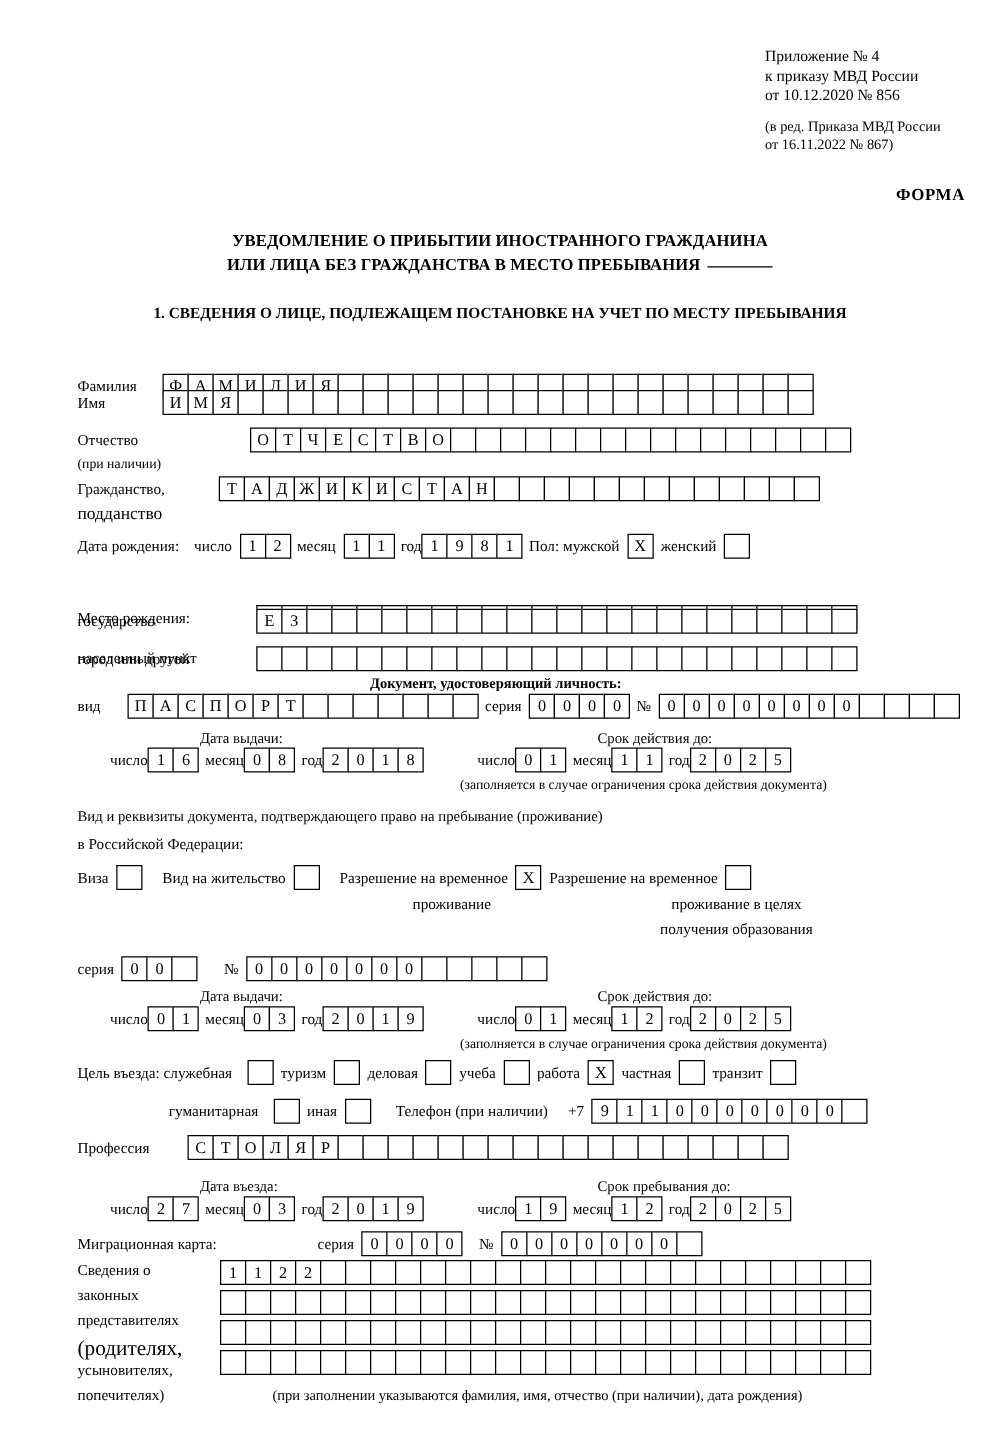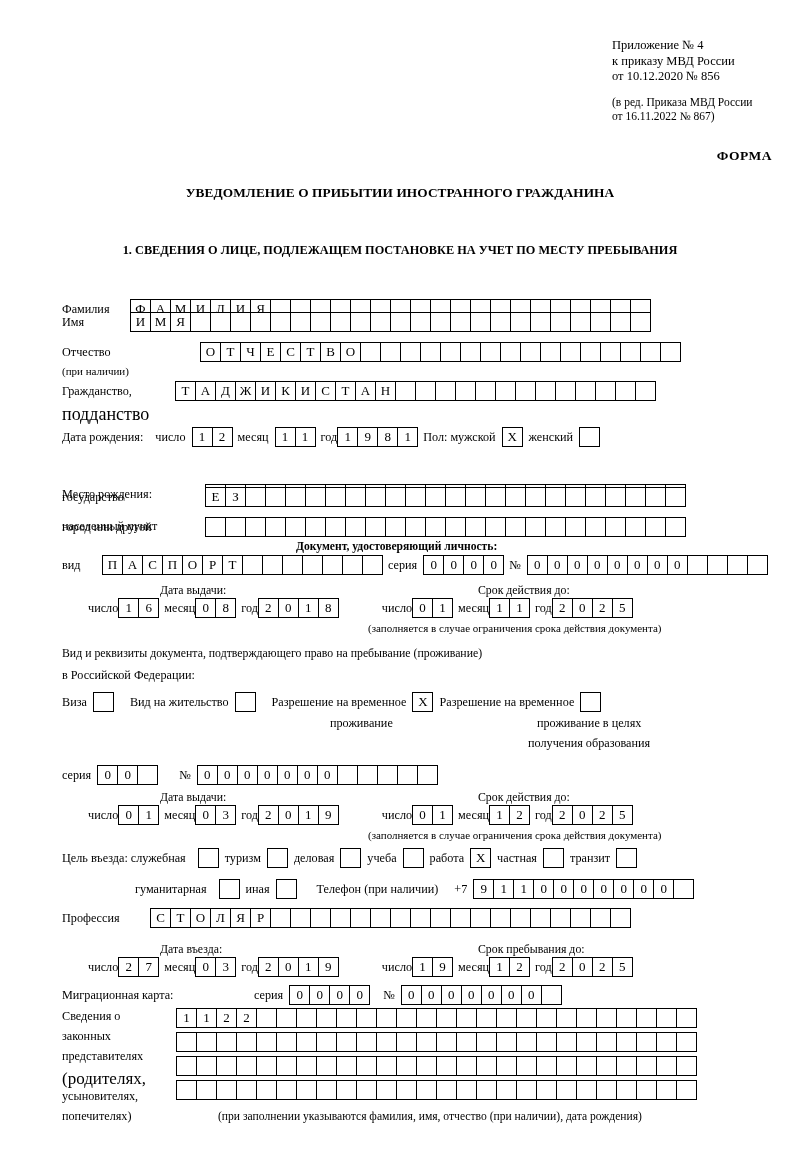--- a/index.html
+++ b/index.html
@@ -128,20 +128,23 @@
     <div>к приказу МВД России</div>
     <div>от 10.12.2020 № 856</div>
     <div class="small">(в ред. Приказа МВД России</div>
     <div class="small" style="margin-top:0">от 16.11.2022 № 867)</div>
   </div>
 
   <div class="forma">ФОРМА</div>
 
   <div class="title">
     <div>УВЕДОМЛЕНИЕ О ПРИБЫТИИ ИНОСТРАННОГО ГРАЖДАНИНА</div>
+    <div>
+      <span>ИЛИ ЛИЦА БЕЗ ГРАЖДАНСТВА В МЕСТО ПРЕБЫВАНИЯ</span><span class="rule"></span>
+    </div>
   </div>
 
   <div class="section-title">1. СВЕДЕНИЯ О ЛИЦЕ, ПОДЛЕЖАЩЕМ ПОСТАНОВКЕ НА УЧЕТ ПО МЕСТУ ПРЕБЫВАНИЯ</div>
 
   <div class="row" style="left:62px; top:299px;">
     <span class="lbl" style="width:68px">Фамилия</span>
     <span class="cells" id="surname-cells">
         <span class="cell">Ф</span>
         <span class="cell">А</span>
         <span class="cell">М</span>
@@ -256,21 +259,21 @@
         <span class="cell"></span>
         <span class="cell"></span>
         <span class="cell"></span>
         <span class="cell"></span>
         <span class="cell"></span>
         <span class="cell"></span>
         <span class="cell"></span>
         <span class="cell"></span>
       </span>
   </div>
-  <div class="note" style="left:62px; top:404px; font-size:18px;">подданство</div>
+  <div class="note" style="left:62px; top:404px; font-size:14px;">подданство</div>
 
   <div class="row" style="left:62px; top:427px;">
     <span class="lbl">Дата рождения:</span>
     <span class="gap6"></span>
       <span class="gap6"></span>
     <span class="lbl">число</span>
     <span class="gap6"></span>
     <span class="cells" id="birth-day">
         <span class="cell">1</span>
         <span class="cell">2</span>

